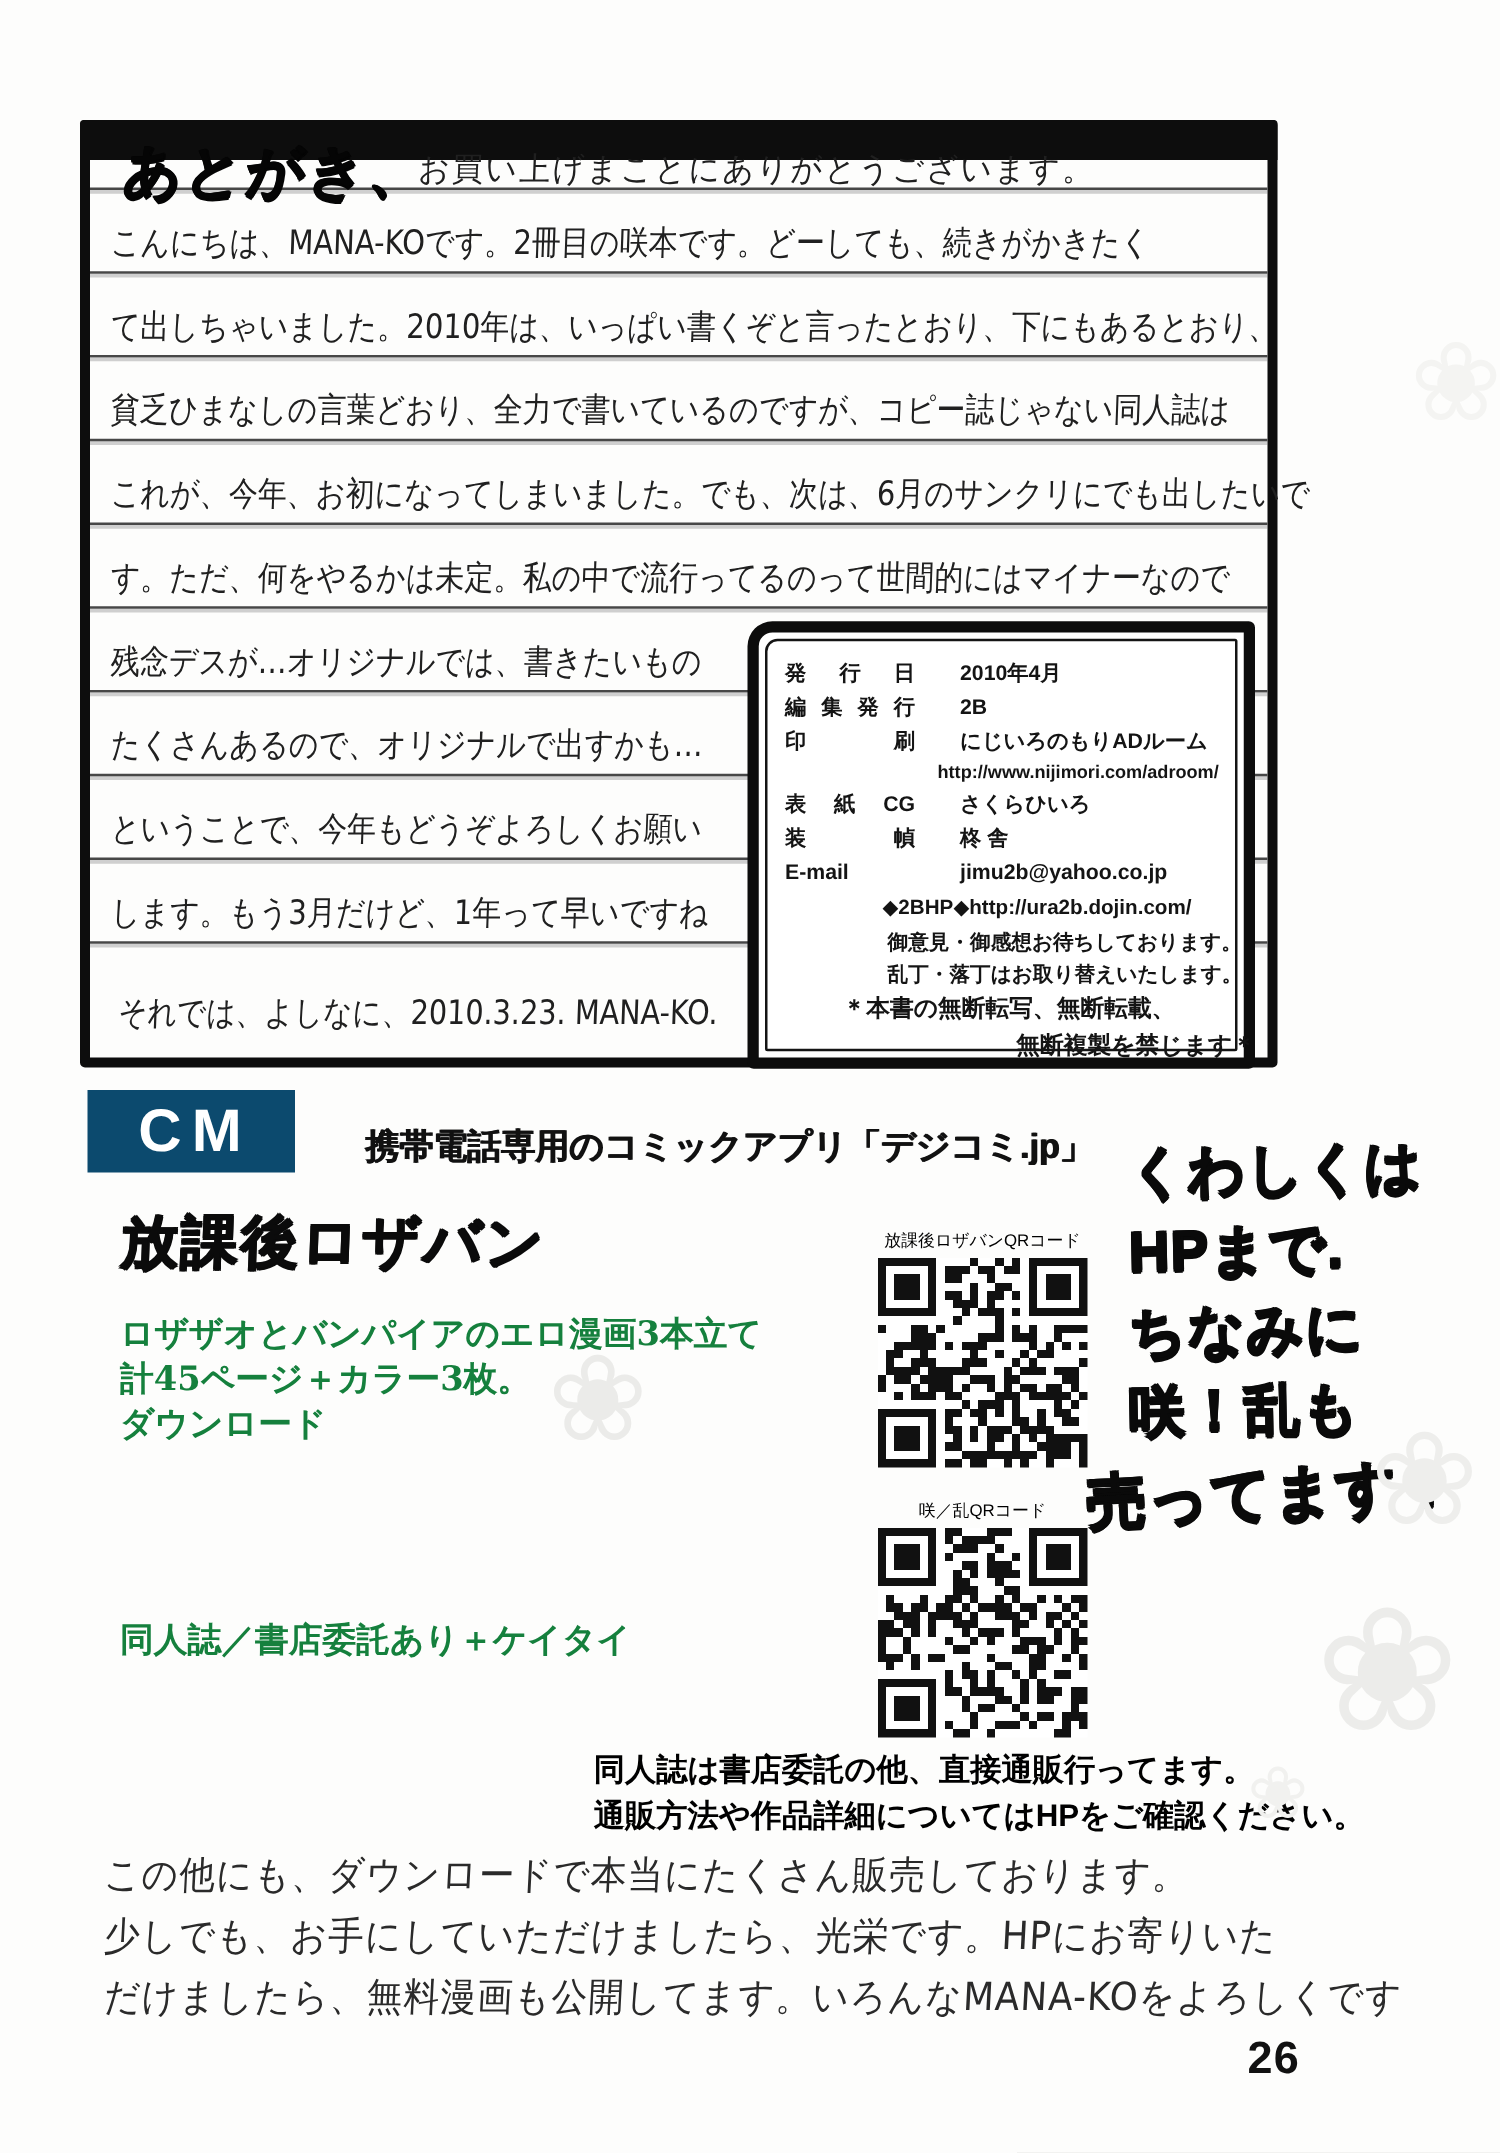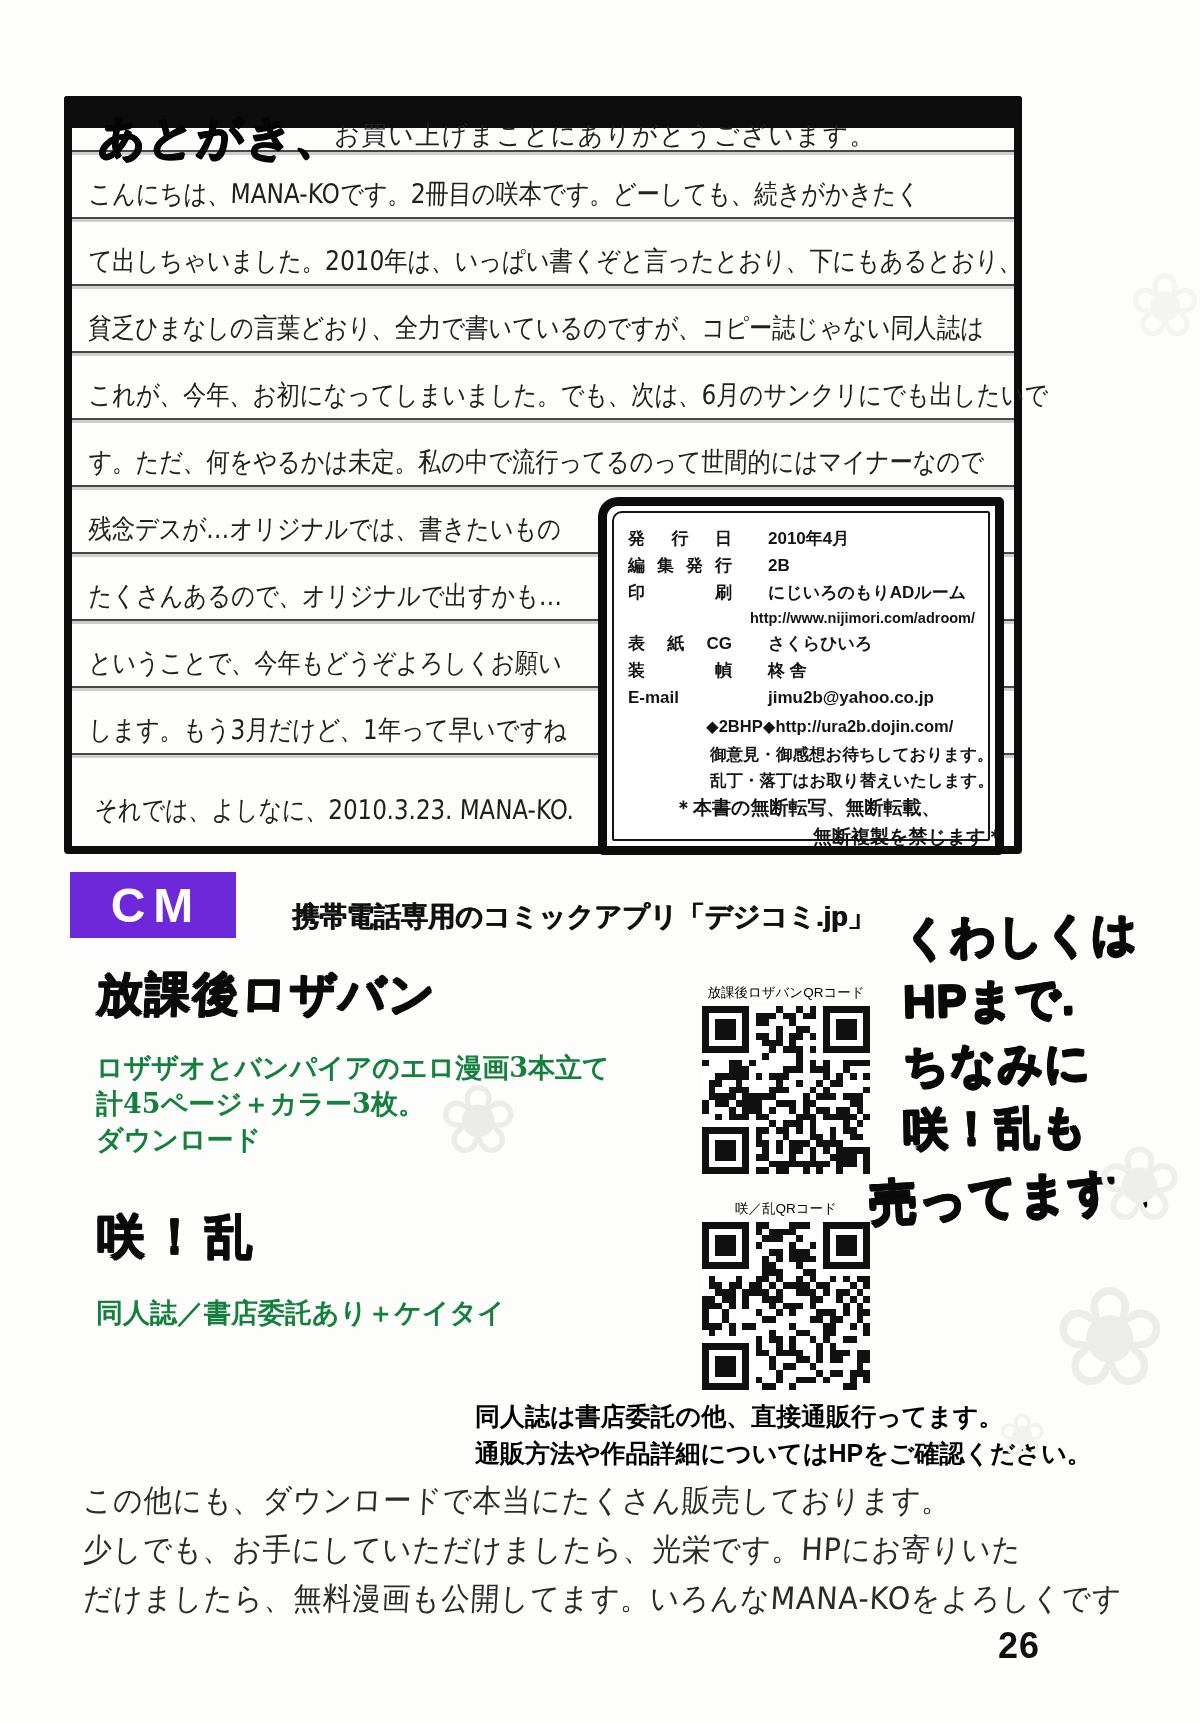--- a/index.html
+++ b/index.html
@@ -52,21 +52,21 @@
   .co-row{display:flex;white-space:nowrap;}
   .co-label{display:inline-block;width:104px;flex:0 0 104px;text-align:justify;text-align-last:justify;}
   .co-val{margin-left:36px;}
   .co-url{font-size:14.5px;margin-left:122px;line-height:24px;letter-spacing:0;}
   .co-hp{margin-left:78px;font-size:16.5px;line-height:30px;white-space:nowrap;}
   .co-fb{margin-left:82px;font-size:16.5px;line-height:26px;white-space:nowrap;}
   .co-cp1{margin-left:46px;font-size:19px;font-weight:900;line-height:29px;white-space:nowrap;}
   .co-cp2{margin-left:185px;font-size:19px;font-weight:900;line-height:29px;white-space:nowrap;}
   
   .cm-badge{
-    position:absolute;left:70px;top:872px;width:166px;height:66px;background:#6d28d9;color:#fff;
+    position:absolute;left:70px;top:872px;width:166px;height:66px;background:#0c4a6e;color:#fff;
     display:flex;align-items:center;justify-content:center;
     font-size:48px;font-weight:900;letter-spacing:8px;padding-left:6px;box-sizing:border-box;
   }
   .cm-headline{
     position:absolute;left:292px;top:898px;font-size:28px;font-weight:900;color:#111;
     letter-spacing:0;transform:scaleX(.97);transform-origin:left top;white-space:nowrap;
     text-shadow:1px 0 #111;
   }
   .ad-title{
     position:absolute;font-weight:900;color:#0b0b0b;white-space:nowrap;
@@ -200,21 +200,20 @@
   <div class="cm-badge">CM</div>
   <div class="cm-headline">携帯電話専用のコミックアプリ「デジコミ.jp」</div>
 
   <div class="ad-title ad-title1">放課後ロザバン</div>
   <div class="ad-body ad-body1">
     <div>ロザザオとバンパイアのエロ漫画3本立て</div>
     <div>計45ページ＋カラー3枚。</div>
     <div>ダウンロード</div>
   </div>
 
-  <div class="ad-title ad-title2">咲！乱</div>
   <div class="ad-body ad-body2">
     <div>同人誌／書店委託あり＋ケイタイ</div>
   </div>
 
   <div class="qr-wrap qr-wrap1">
     <div class="qr-label">放課後ロザバンQRコード</div>
     <div class="qr-box">
         <svg viewBox="0 0 25 25" xmlns="http://www.w3.org/2000/svg" shape-rendering="crispEdges">
           <rect x="0" y="0" width="25" height="25" fill="#ffffff"></rect>
           <rect x="11" y="0" width="1" height="1" fill="#111"></rect>

